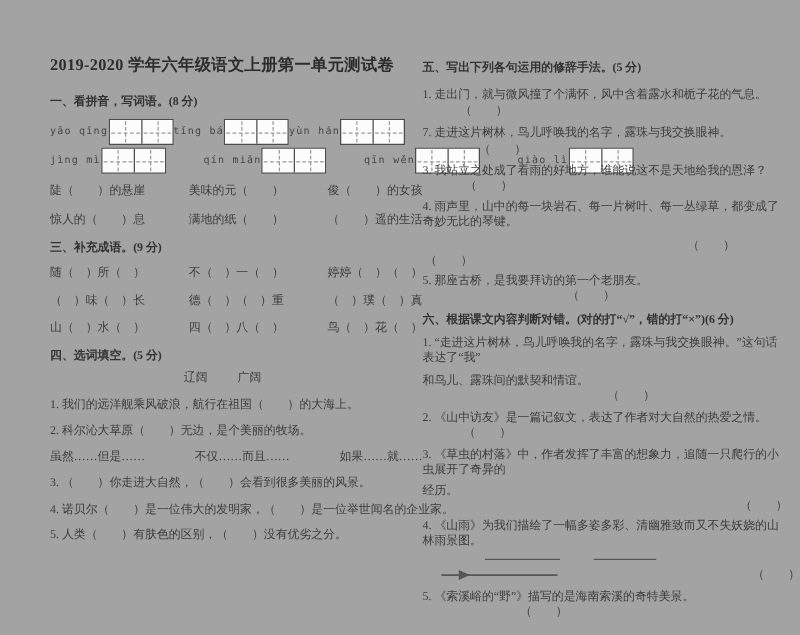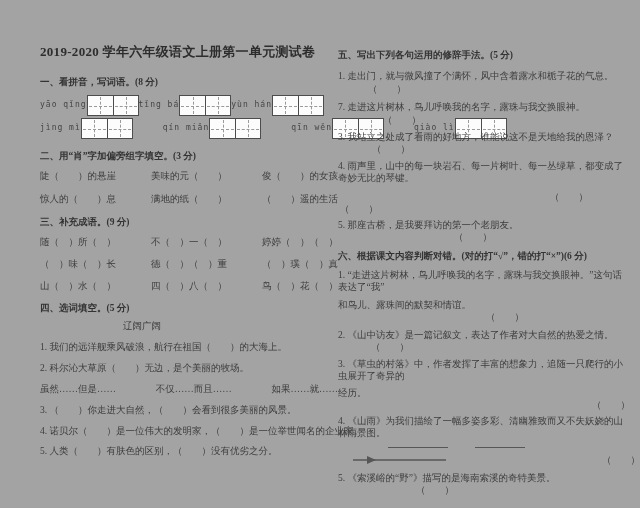--- a/index.html
+++ b/index.html
@@ -24,21 +24,21 @@
   .py { font-family:"DejaVu Sans Mono", monospace; font-size:8px; line-height:10px; letter-spacing:1px; color:#454545; margin-bottom:2px; white-space:nowrap; }
   .gridpair { display:flex; border:1.3px solid #4c4c4c; background:#fcfcfc; }
   .cell { width:25px; height:19px; position:relative; }
   .cell + .cell { border-left:1.2px solid #4c4c4c; }
   .cell::before { content:""; position:absolute; left:1px; right:1px; top:50%; border-top:1px dashed #9a9a9a; }
   .cell::after  { content:""; position:absolute; top:1px; bottom:1px; left:50%; border-left:1px dashed #9a9a9a; }
 
   .spread { display:flex; justify-content:space-between; white-space:nowrap; }
   .row-line { white-space:nowrap; }
 
-  .bank1 { display:flex; margin-left:83px; }
+  .bank1 { display:flex; gap:24px; margin-left:107px; }
 
   .mt6{margin-top:6px} .mt7{margin-top:7px} .mt8{margin-top:8px} .mt9{margin-top:9px}
   .mt10{margin-top:10px} .mt11{margin-top:11px} .mt17{margin-top:17px}
   .mt4{margin-top:4px} .mt5{margin-top:5px} .mt1{margin-top:1px} .mt0{margin-top:0}
 
   .ans { height:12px; white-space:nowrap; }
   .p1 { margin-left:30px; }
   .p2 { margin-left:45px; }
   .p3 { margin-left:34px; }
   .p4r { text-align:right; margin-right:36px; }
@@ -116,21 +116,20 @@
         </div>
         <div class="word">
           <div class="py">qiào lì</div>
           <div class="gridpair">
               <div class="cell"></div>
               <div class="cell"></div>
             </div>
         </div>
       </div>
 
-      <div class="sec mt11">二、用“肖”字加偏旁组字填空。(3 分)</div>
       <div class="spread mt8">
         <span>陡（　　）的悬崖</span>
         <span>美味的元（　　）</span>
         <span>俊（　　）的女孩</span>
       </div>
       <div class="spread mt11">
         <span>惊人的（　　）息</span>
         <span>满地的纸（　　）</span>
         <span>（　　）遥的生活</span>
       </div>

